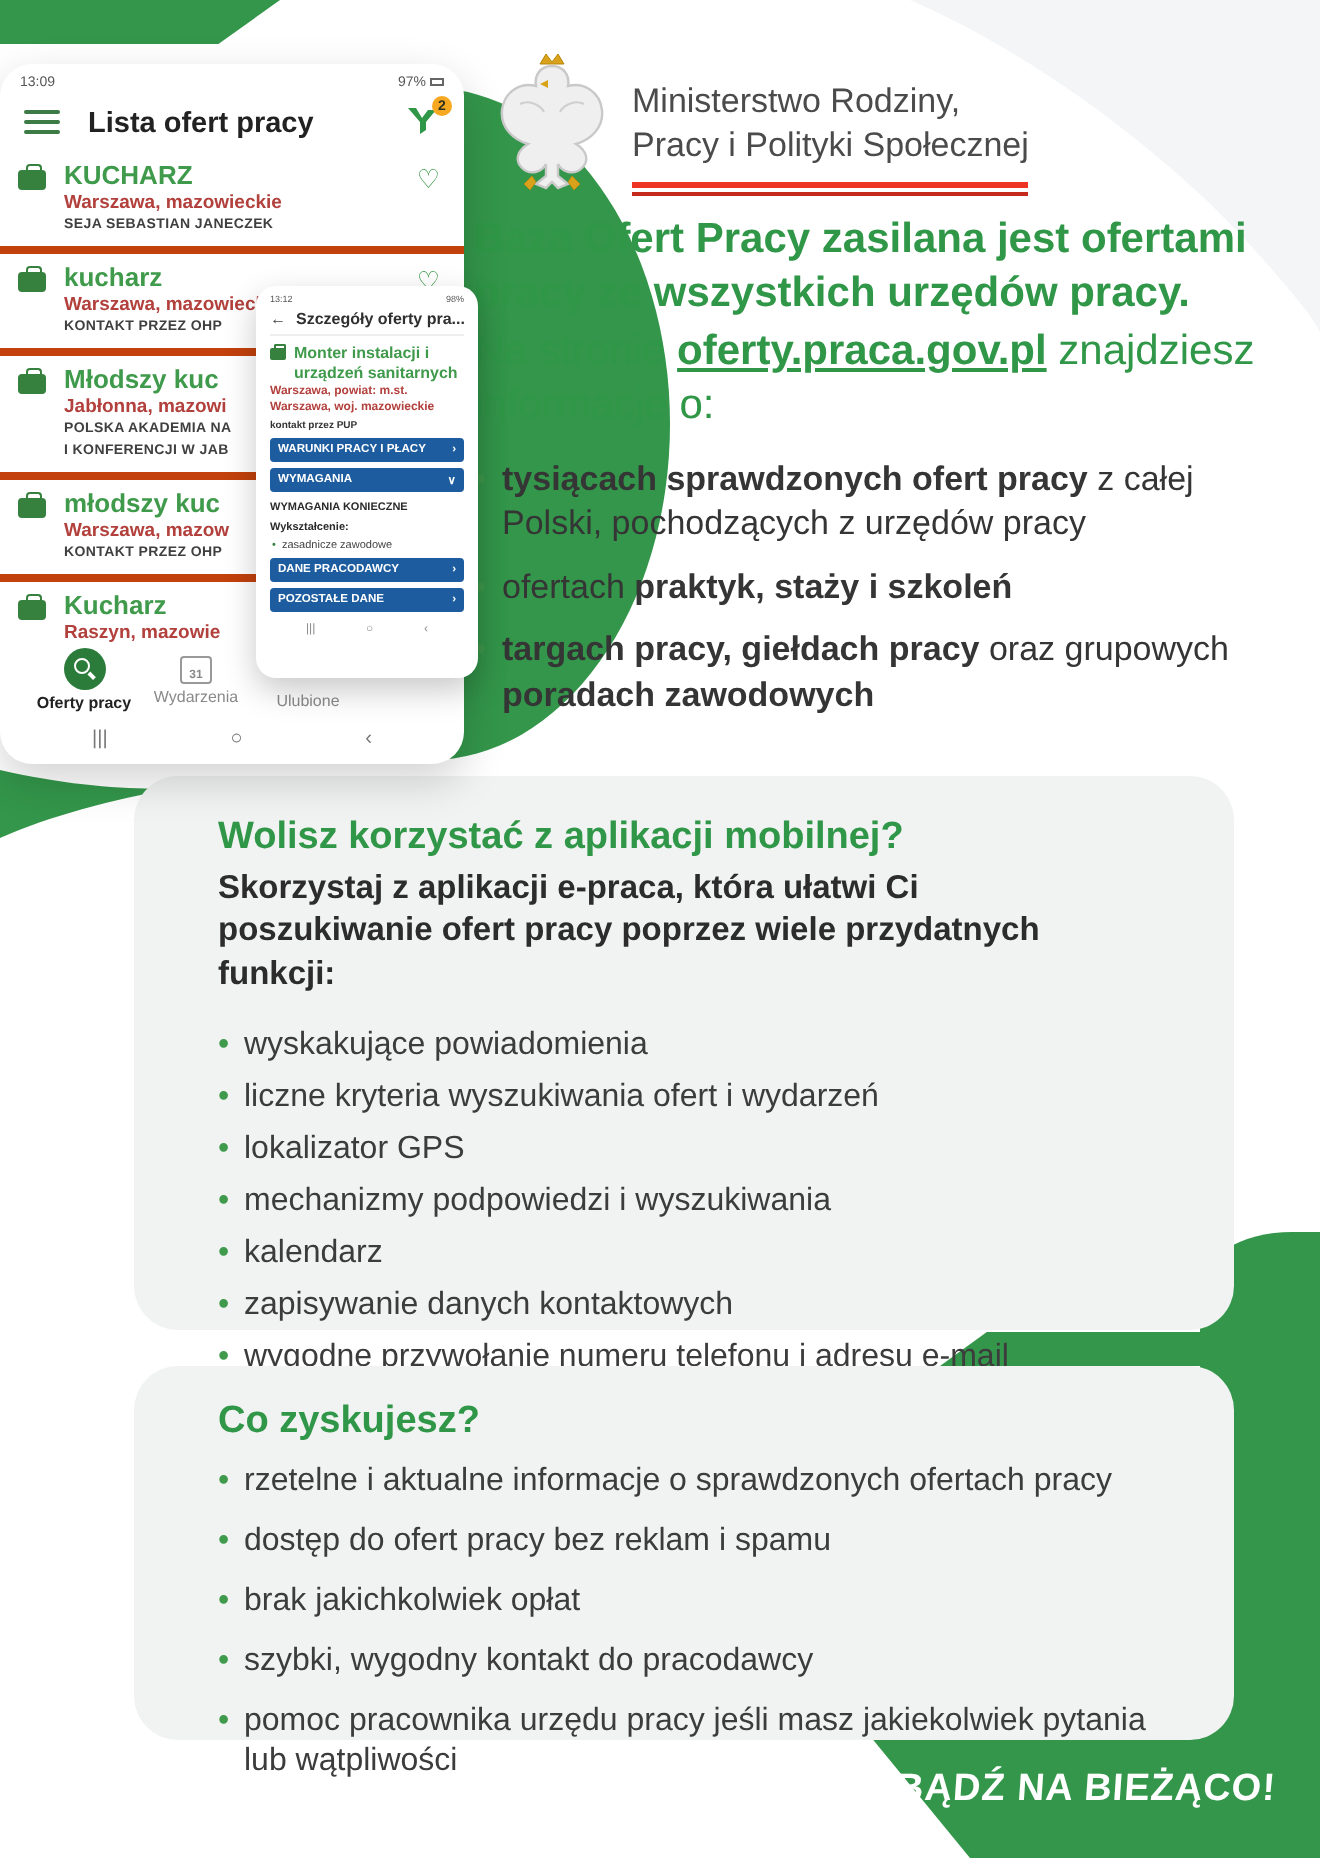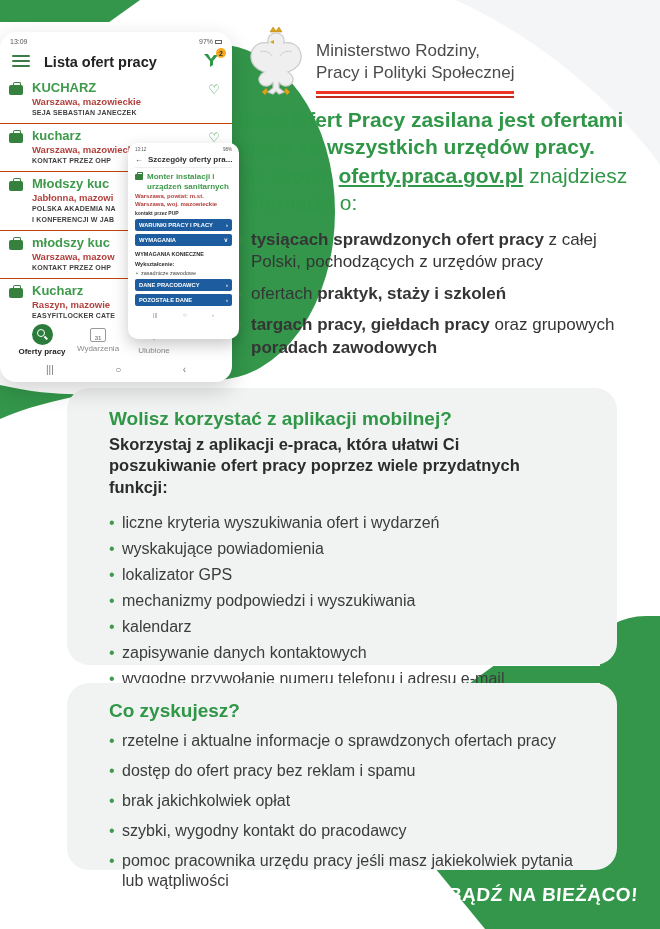--- a/index.html
+++ b/index.html
@@ -72,21 +72,21 @@
   .statusbar .batt { display:inline-block; width:7px; height:4px; border:1px solid #666; margin-left:2px; }
   .p1-header { display:flex; align-items:flex-end; padding:7px 10px 6px 12px; }
   .hamburger { width:18px; cursor:pointer; }
   .hamburger div { height:2px; background:#3c7a46; margin:3px 0; border-radius:1px; }
   .p1-title { font-size:14.5px; font-weight:bold; color:#222; margin-left:14px; flex:1; }
   .app-logo { position:relative; width:20px; height:18px; }
   .app-badge { position:absolute; top:-4px; right:-4px; width:10px; height:10px;
     background:#f6a820; border-radius:50%; font-size:7px; font-weight:bold; color:#30301f;
     display:flex; align-items:center; justify-content:center; }
   .rows { height:246px; overflow:hidden; }
-  .row { position:relative; padding:5px 10px 5px 32px; border-bottom:1px solid #c2410c; }
+  .row { position:relative; padding:5px 10px 5px 32px; border-bottom:4px solid #c2410c; }
   .row .bcase { position:absolute; left:9px; top:9px; width:14px; height:10px;
     background:#37813f; border-radius:2px; }
   .row .bcase::before { content:""; position:absolute; top:-3px; left:4px; width:6px; height:3px;
     border:1.5px solid #37813f; border-bottom:none; border-radius:2px 2px 0 0; }
   .row .r-title { font-size:13px; font-weight:bold; color:var(--app-green); line-height:1.1; }
   .row .r-loc { font-size:9.5px; font-weight:bold; color:var(--red-loc); margin-top:1px; }
   .row .r-emp { font-size:7px; font-weight:bold; color:#3f3f3f; letter-spacing:.2px; margin-top:2px; line-height:1.25; }
   .row .r-heart { position:absolute; right:12px; top:6px; font-size:13px; color:var(--app-green); cursor:pointer; }
   .tabbar { display:flex; justify-content:flex-start; padding:2px 14px 0 14px; }
   .tab { display:flex; flex-direction:column; align-items:center; width:56px; cursor:pointer; }
@@ -286,22 +286,22 @@
       <span>|||</span>
       <span>○</span>
       <span>‹</span>
     </div>
   </div>
 
   <div class="info-box" id="box-mobile">
     <div class="box-h">Wolisz korzystać z aplikacji mobilnej?</div>
     <div class="box-intro">Skorzystaj z aplikacji e-praca, która ułatwi Ci poszukiwanie ofert pracy poprzez wiele przydatnych funkcji:</div>
     <ul class="box-list" id="mobile-items">
+        <li>wyskakujące powiadomienia</li>
         <li>liczne kryteria wyszukiwania ofert i wydarzeń</li>
-        <li>wyskakujące powiadomienia</li>
         <li>lokalizator GPS</li>
         <li>mechanizmy podpowiedzi i wyszukiwania</li>
         <li>kalendarz</li>
         <li>zapisywanie danych kontaktowych</li>
         <li>wygodne przywołanie numeru telefonu i adresu e-mail</li>
       </ul>
   </div>
 
   <div class="info-box" id="box-benefits">
     <div class="box-h">Co zyskujesz?</div>

